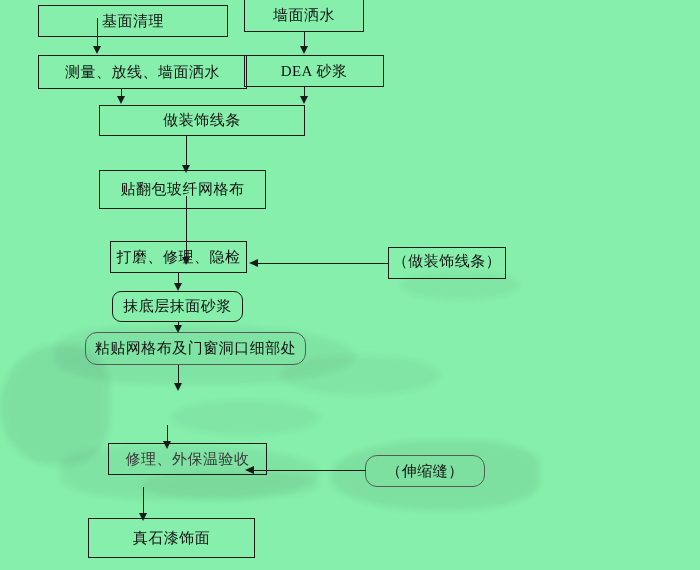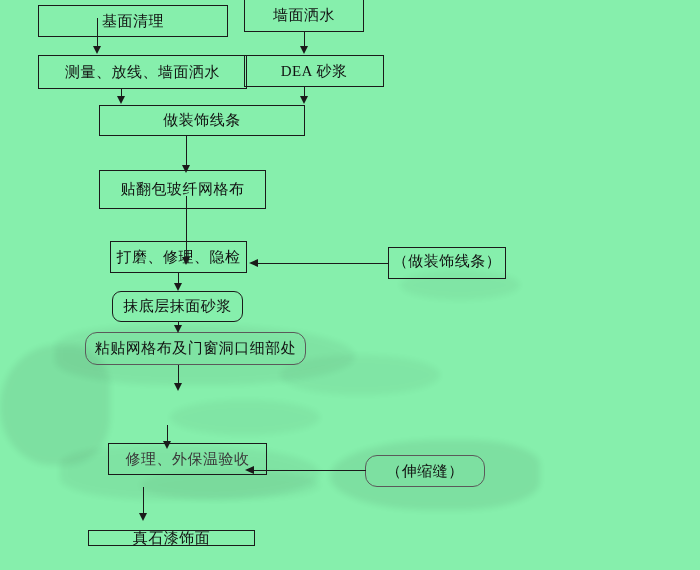--- a/index.html
+++ b/index.html
@@ -128,21 +128,21 @@
 
 
   <div class="node faded-label" style="left:100px; top:443px; width:159px; height:32px;margin-left:8px;">
     <span>修理、外保温验收</span>
   </div>
 
   <div class="node faded" style="left:365px; top:455px; width:120px; height:32px;justify-content:center;">
     <span>（伸缩缝）</span>
   </div>
 
-  <div class="node" style="left:88px;  top:530px; width:167px; height:16px;">
+  <div class="node" style="left:88px;  top:518px; width:167px; height:40px;">
     <span>真石漆饰面</span>
   </div>
 
   <div class="vline" style="left:97px;  top:18px;  height:29px;"></div>
   <div class="arrow-down" style="left:93px;  top:46px;"></div>
 
   <div class="vline" style="left:304px; top:32px;  height:15px;"></div>
   <div class="arrow-down" style="left:300px; top:46px;"></div>
 
   <div class="vline" style="left:121px; top:89px;  height:8px;"></div>

